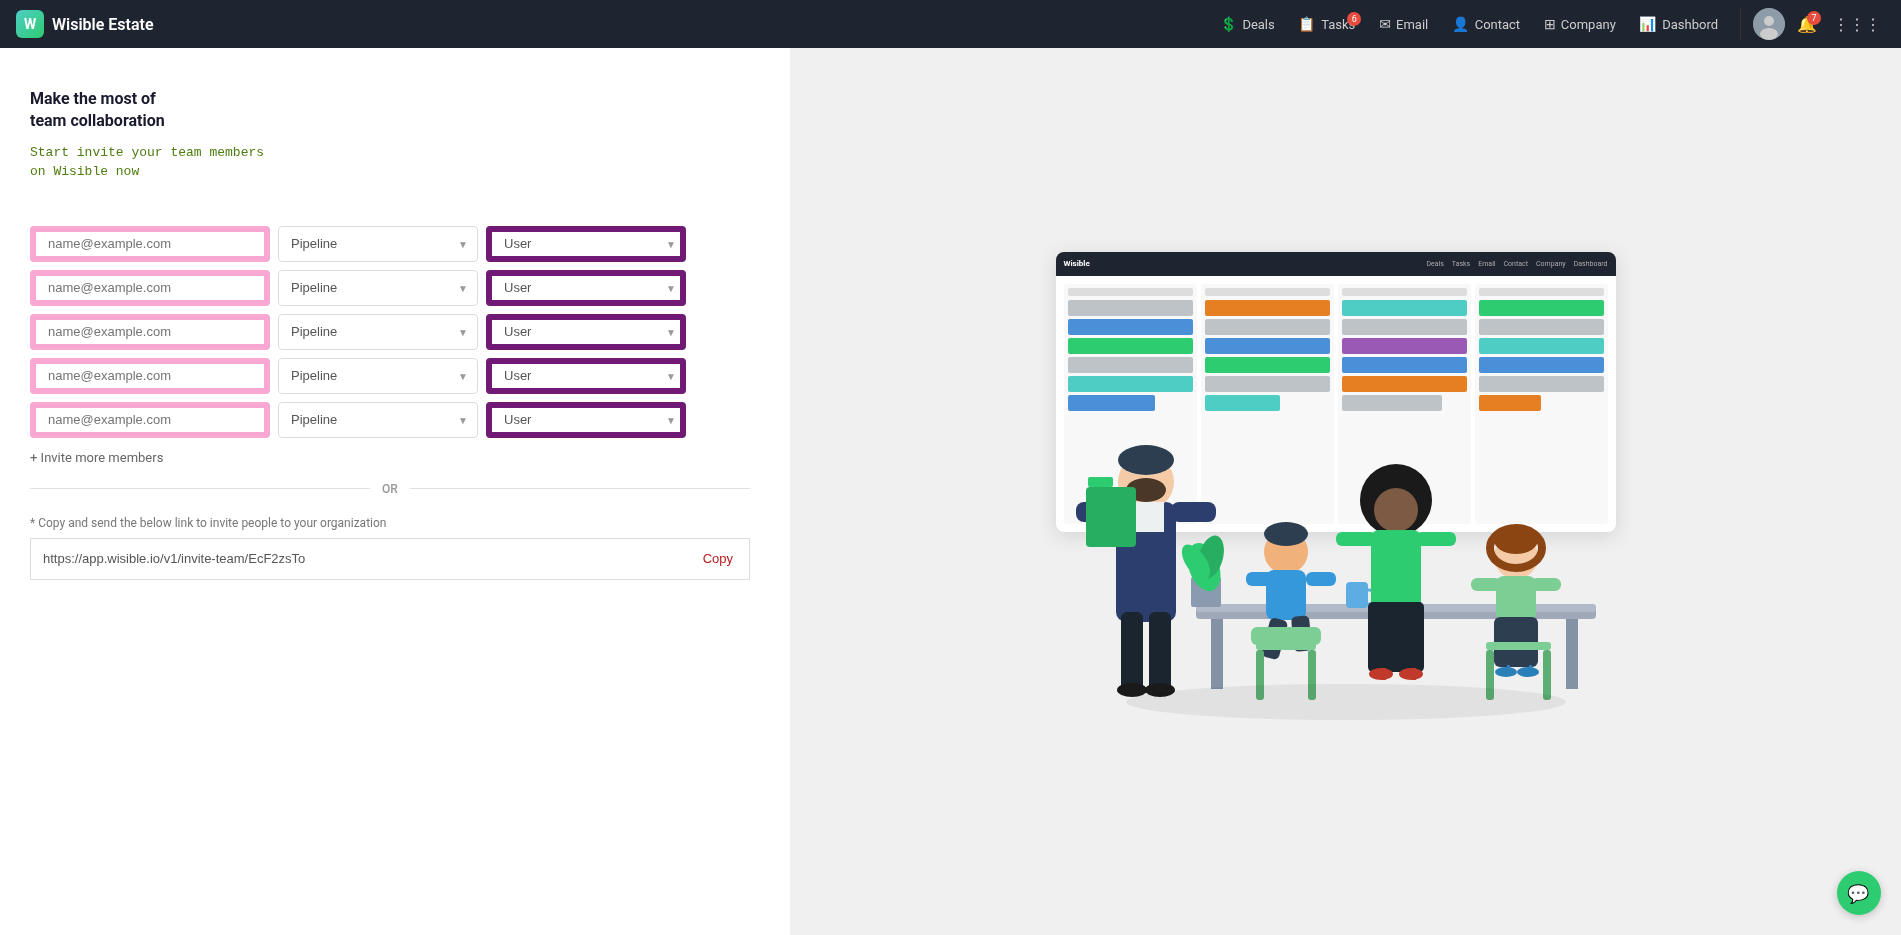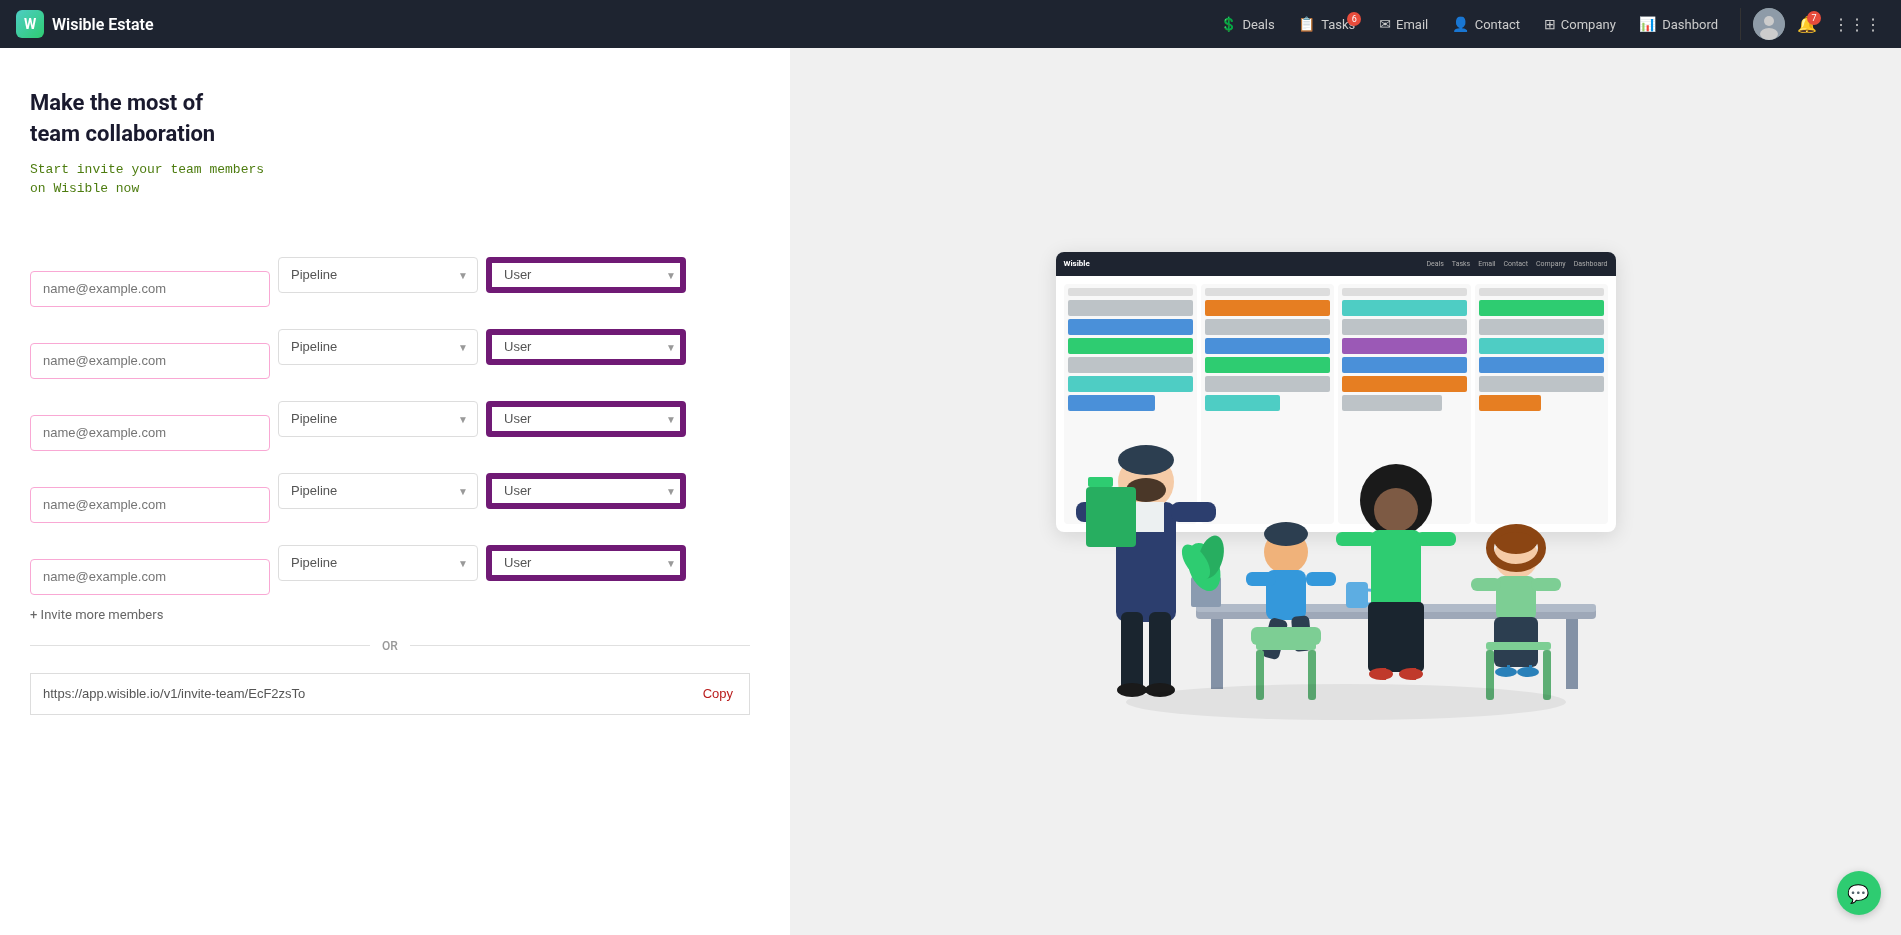--- a/index.html
+++ b/index.html
@@ -125,21 +125,21 @@
     
     .left-panel {
       width: 790px;
       min-width: 790px;
       background: white;
       padding: 40px 40px 40px 30px;
       overflow-y: auto;
     }
 
     .page-title {
-      font-size: 22px;
+      font-size: 16px;
       font-weight: 700;
       color: #1a1a2e;
       line-height: 1.4;
       margin-bottom: 10px;
     }
     .page-subtitle {
       font-size: 13px;
       color: #4d7c0f;
       margin-bottom: 44px;
       line-height: 1.5;
@@ -150,27 +150,26 @@
     .invite-form { margin-bottom: 16px; }
     .invite-row {
       display: flex;
       gap: 8px;
       margin-bottom: 8px;
       align-items: center;
     }
     .email-input {
       flex: 0 0 240px;
       height: 36px;
-      border: 1px solid #f9a8d4;
+      border: 6px solid #f9a8d4;
       border-radius: 4px;
       padding: 0 12px;
       font-size: 13px;
       color: #999;
       outline: none;
-      margin-top: 28px;
     }
 
     .select-wrapper {
       position: relative;
       flex: 0 0 200px;
     }
     .select-field {
       width: 100%;
       height: 36px;
       border: 1px solid #ddd;
@@ -545,20 +544,21 @@
     </div>
 
 
     <div class="or-divider">
       <div class="divider-line"></div>
       <span class="or-text">OR</span>
       <div class="divider-line"></div>
     </div>
 
     <div class="copy-section">
+      <p class="copy-label">* Copy and send the below link to invite people to your organization</p>
       <div class="copy-input-wrapper">
         <input class="copy-link-input" type="text" readonly="" value="https://app.wisible.io/v1/invite-team/EcF2zsTo" style="">
         <button class="copy-btn">Copy</button>
       </div>
     </div>
   </div>
 
   <div class="right-panel">
     <div class="illustration-container">
 

